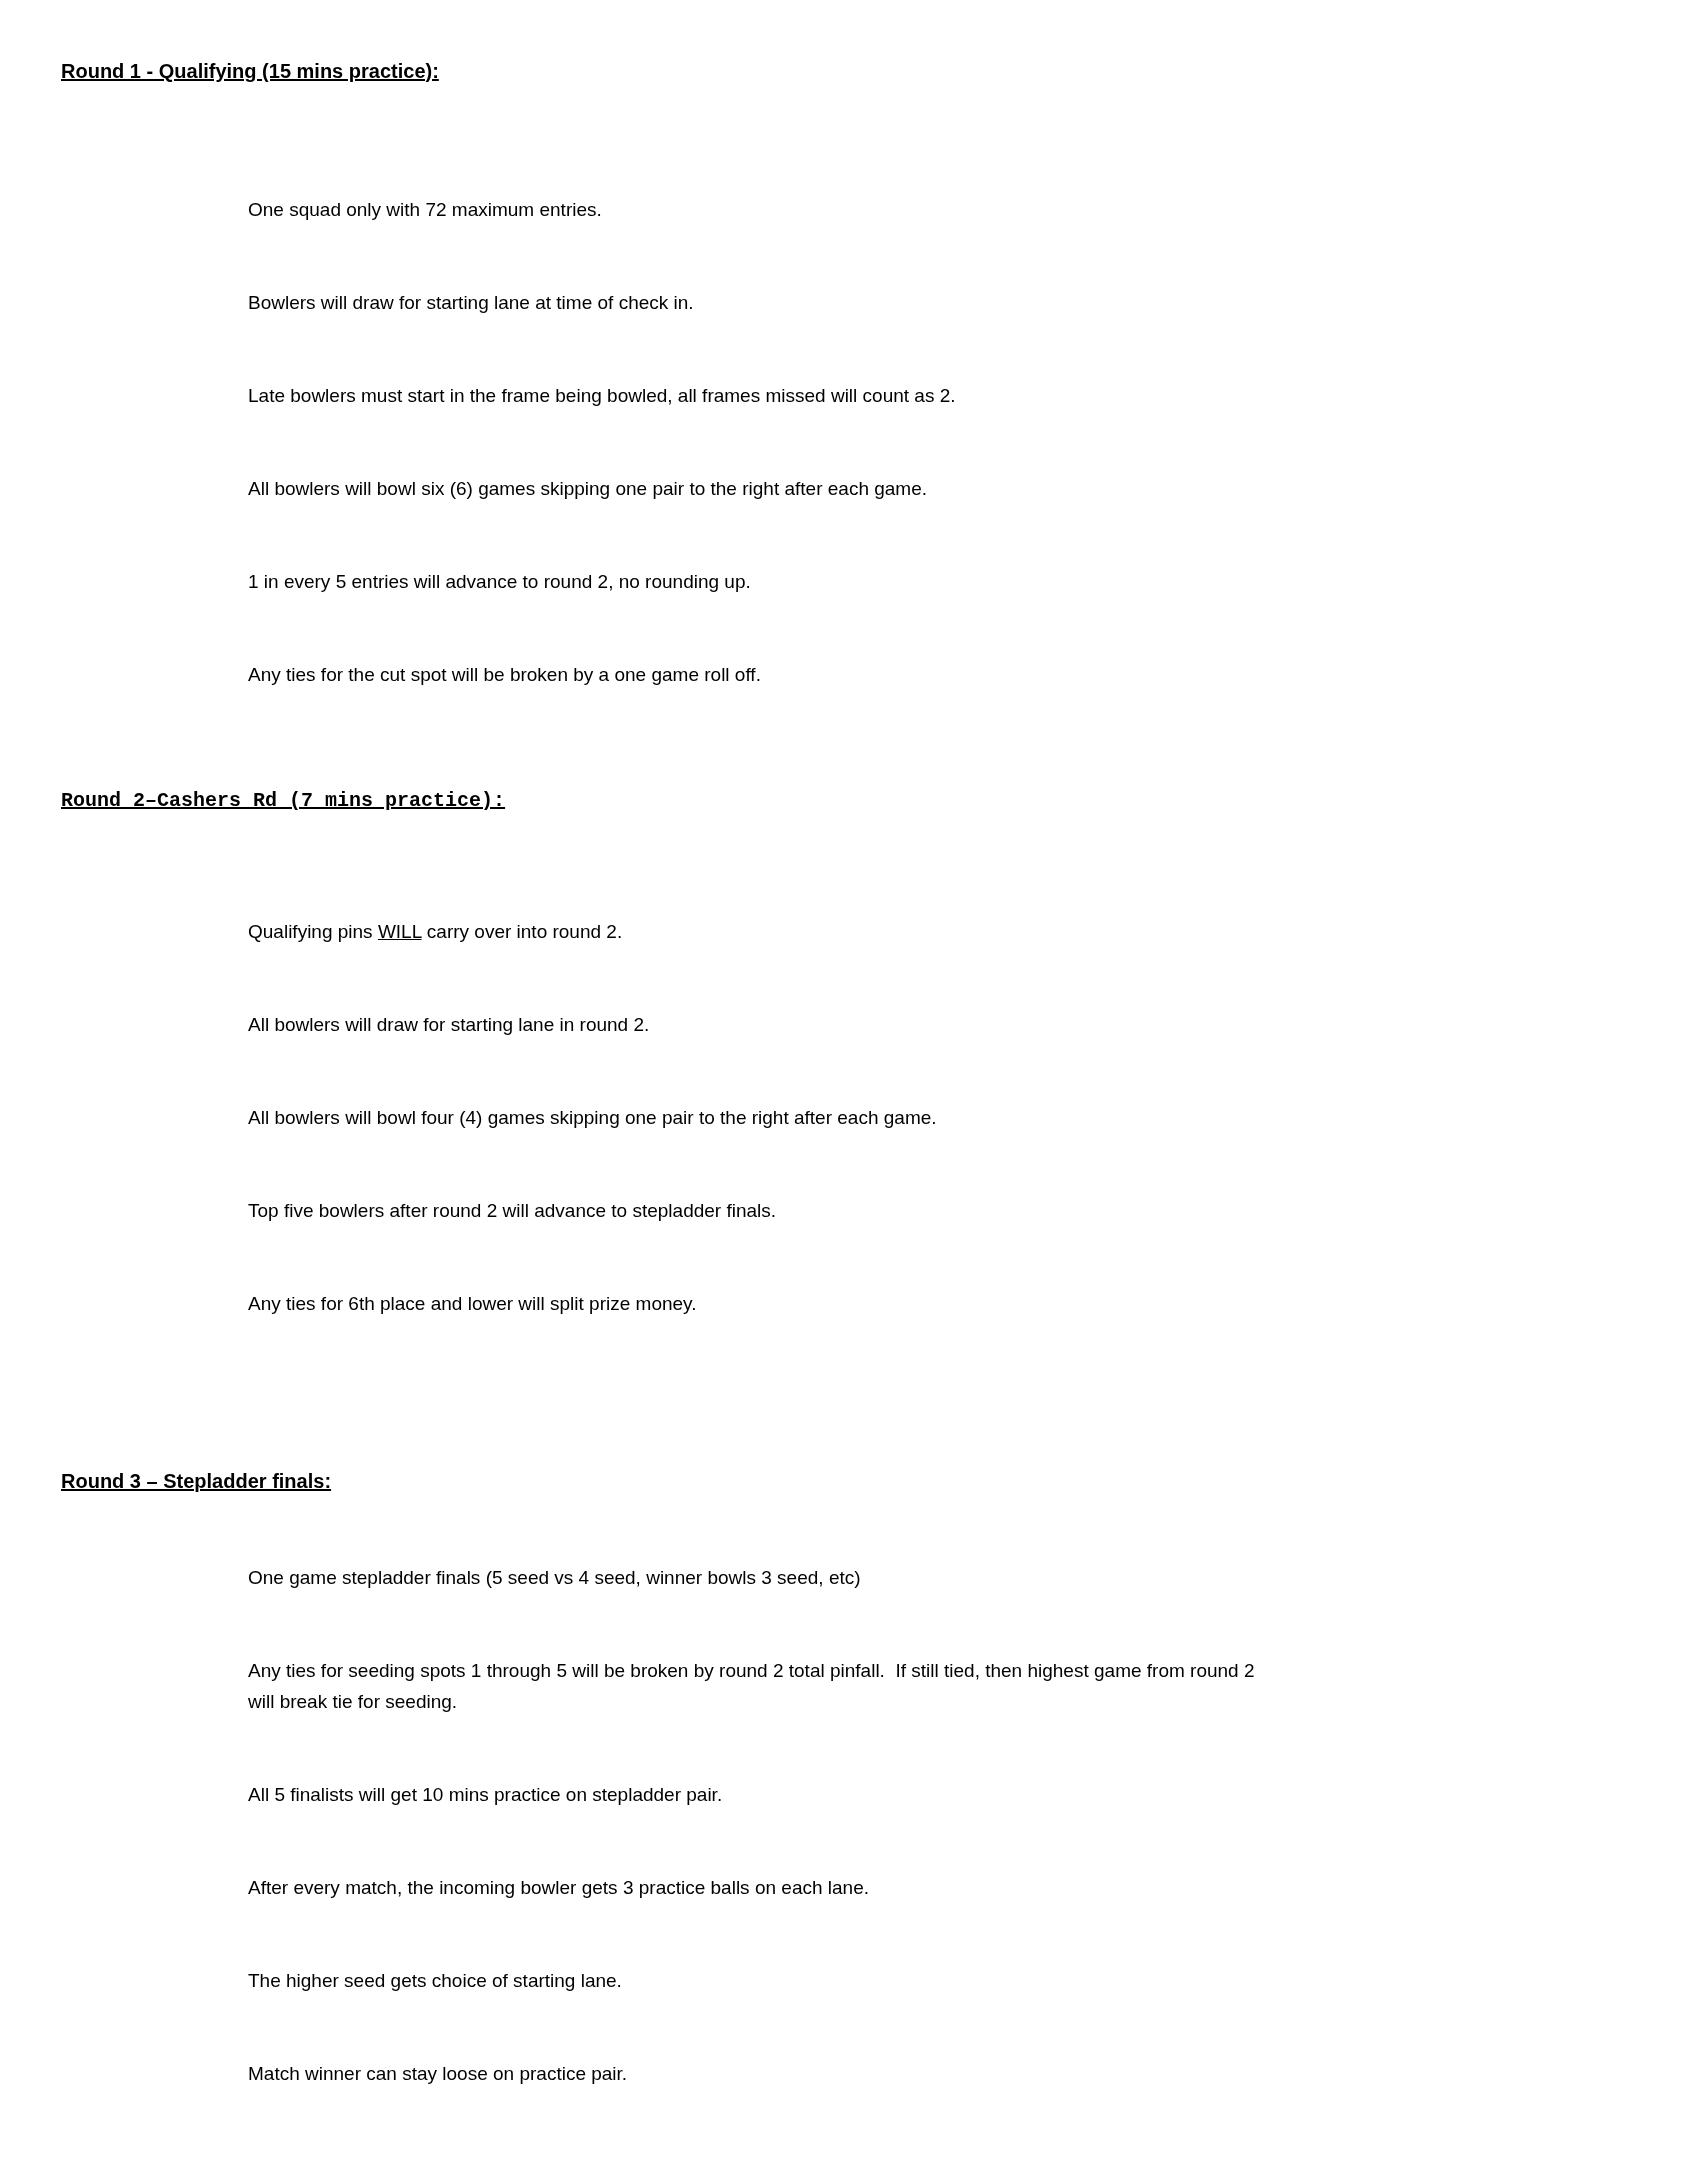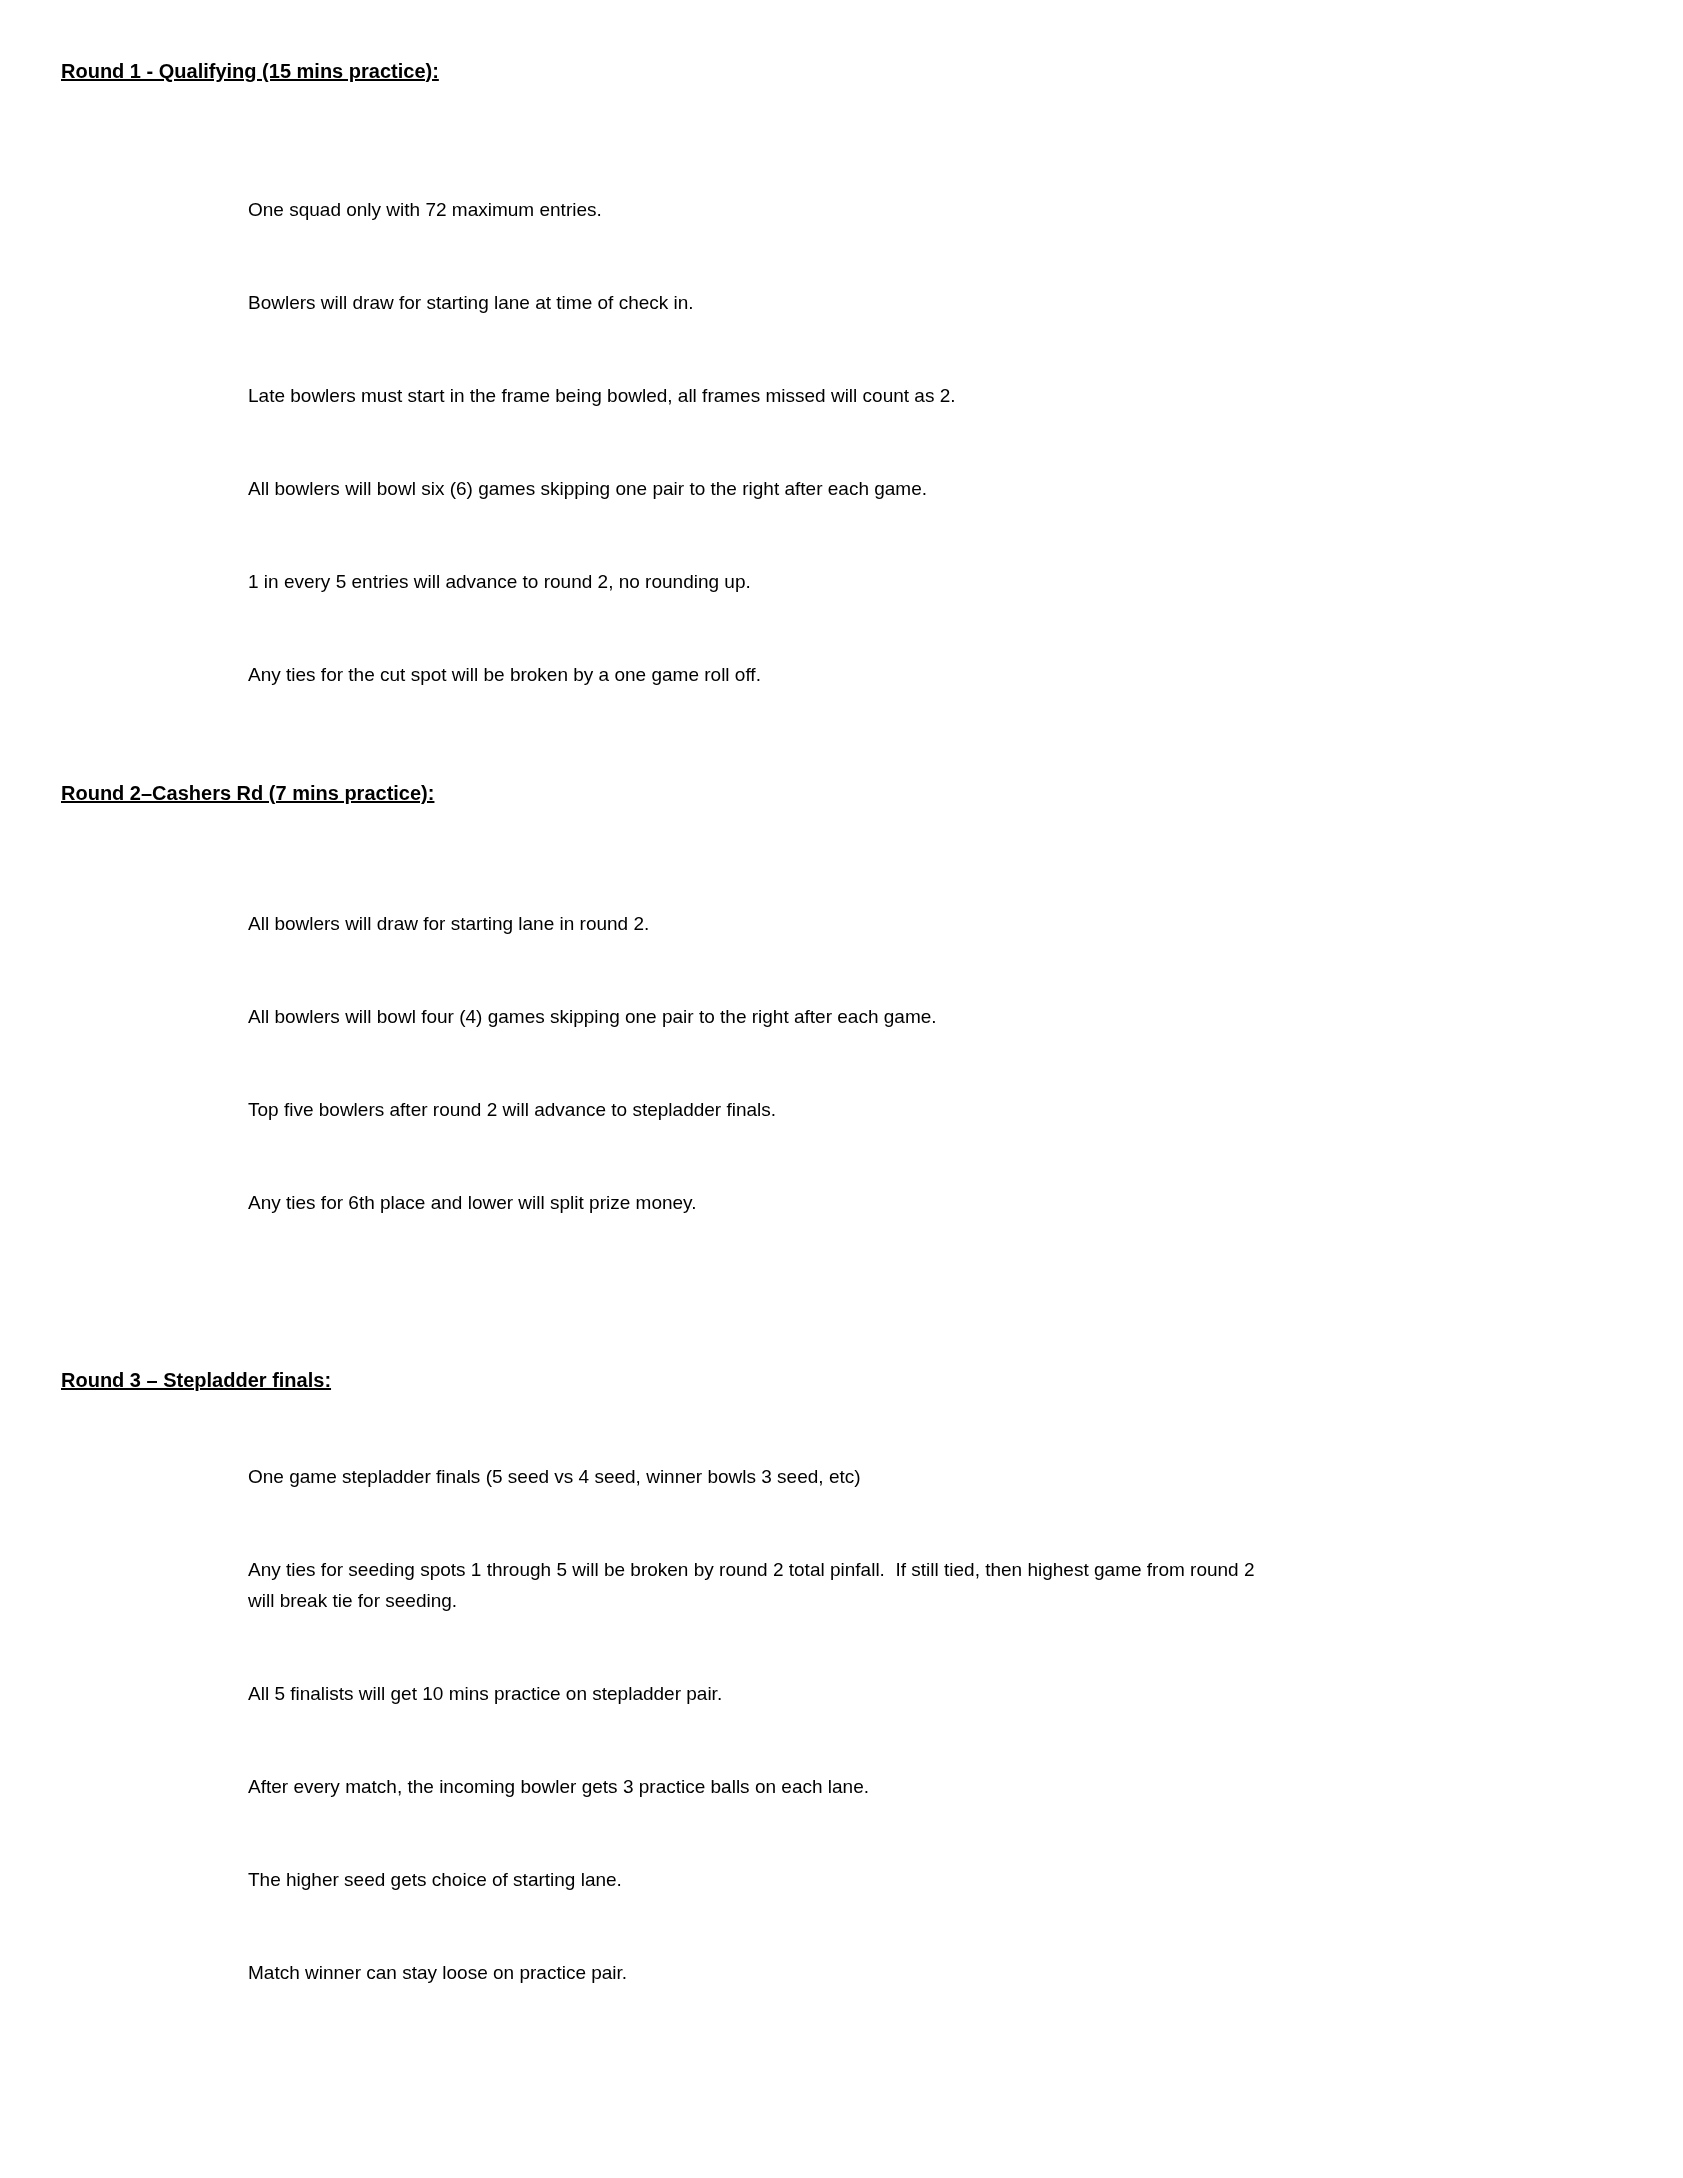--- a/index.html
+++ b/index.html
@@ -12,21 +12,21 @@
   .heading{
     margin-left:61px;font-size:20px;font-weight:bold;
     text-decoration:underline;line-height:24px;white-space:pre-wrap;
   }
   .items{margin-left:248px;line-height:31px;white-space:pre-wrap;max-width:1198px;}
   .items.narrow{max-width:1030px;}
   .item{white-space:pre-wrap;}
   .uword{text-decoration:underline;}
   
   #round1-items{margin-top:49px;}
-  #round2-heading{margin-top:29px;}
+  #round2-heading{margin-top:37px;font-family:Liberation Mono, monospace;}
   #round2-items{margin-top:41px;}
   #round3-heading{margin-top:88px;}
   #round3-items{margin-top:7px;}
 </style>
 </head>
 <body>
 
 <div class="doc">
 
   <div class="heading" id="round1-heading">Round 1 - Qualifying (15 mins practice):</div>
@@ -34,20 +34,21 @@
     <div class="item">One squad only with 72 maximum entries.</div>
     <div class="item">Bowlers will draw for starting lane at time of check in.</div>
     <div class="item">Late bowlers must start in the frame being bowled, all frames missed will count as 2.</div>
     <div class="item">All bowlers will bowl six (6) games skipping one pair to the right after each game.</div>
     <div class="item">1 in every 5 entries will advance to round 2, no rounding up.</div>
     <div class="item">Any ties for the cut spot will be broken by a one game roll off.</div>
   </div>
 
   <div class="heading" id="round2-heading">Round 2–Cashers Rd (7 mins practice):</div>
   <div class="items" id="round2-items">
+    <div class="item"><span>Qualifying pins </span><span class="uword">WILL</span><span> carry over into round 2.</span></div>
     <div class="item">All bowlers will draw for starting lane in round 2.</div>
     <div class="item">All bowlers will bowl four (4) games skipping one pair to the right after each game.</div>
     <div class="item">Top five bowlers after round 2 will advance to stepladder finals.</div>
     <div class="item">Any ties for 6th place and lower will split prize money.</div>
   </div>
 
   <div class="heading" id="round3-heading">Round 3 – Stepladder finals:</div>
   <div class="items narrow" id="round3-items">
     <div class="item">One game stepladder finals (5 seed vs 4 seed, winner bowls 3 seed, etc)</div>
     <div class="item">Any ties for seeding spots 1 through 5 will be broken by round 2 total pinfall.  If still tied, then highest game from round 2 will break tie for seeding.</div>

